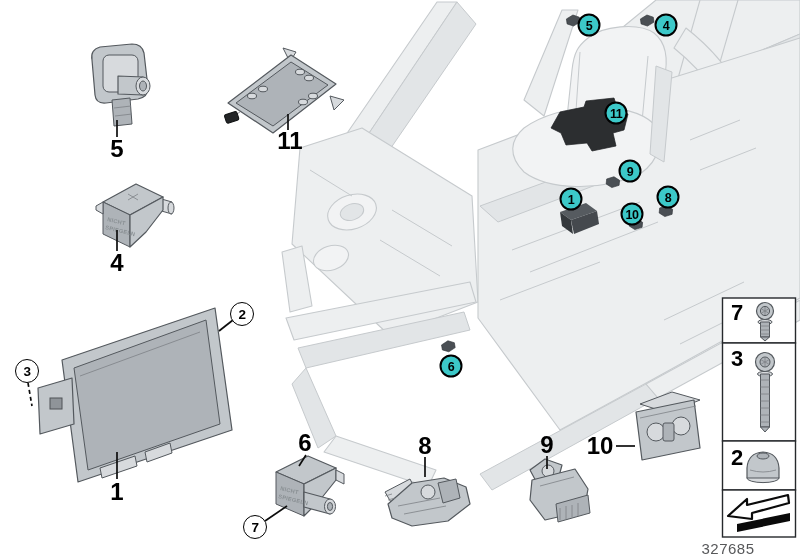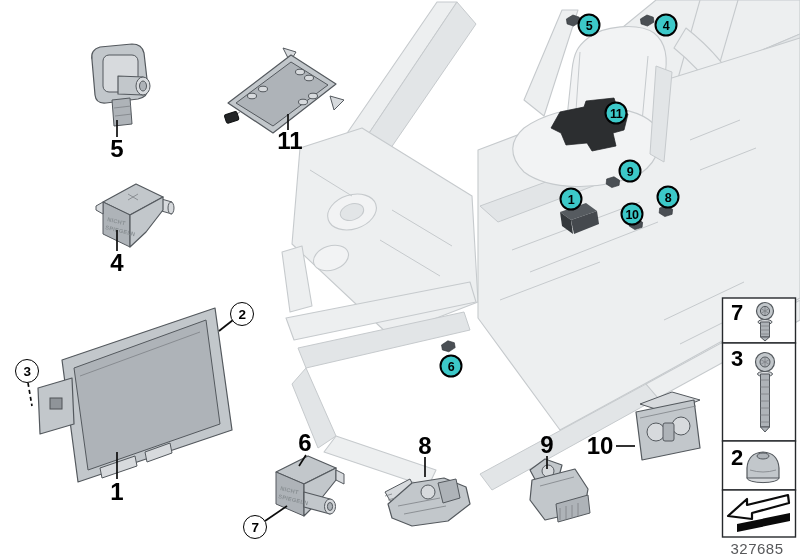--- a/index.html
+++ b/index.html
@@ -261,14 +261,14 @@
   <div class="num" style="left:117px; top:492px">1</div>
   <div class="num" style="left:305px; top:443px">6</div>
   <div class="num" style="left:425px; top:446px">8</div>
   <div class="num" style="left:547px; top:445px">9</div>
   <div class="num" style="left:600px; top:446px">10</div>
 
   <div class="num sm" style="left:737px; top:313px">7</div>
   <div class="num sm" style="left:737px; top:359px">3</div>
   <div class="num sm" style="left:737px; top:458px">2</div>
 
-  <div class="drawing-number" style="left:757px; top:548px">327685</div>
+  <div class="drawing-number" style="left:728px; top:548px">327685</div>
 </div>
 
 </body></html>

